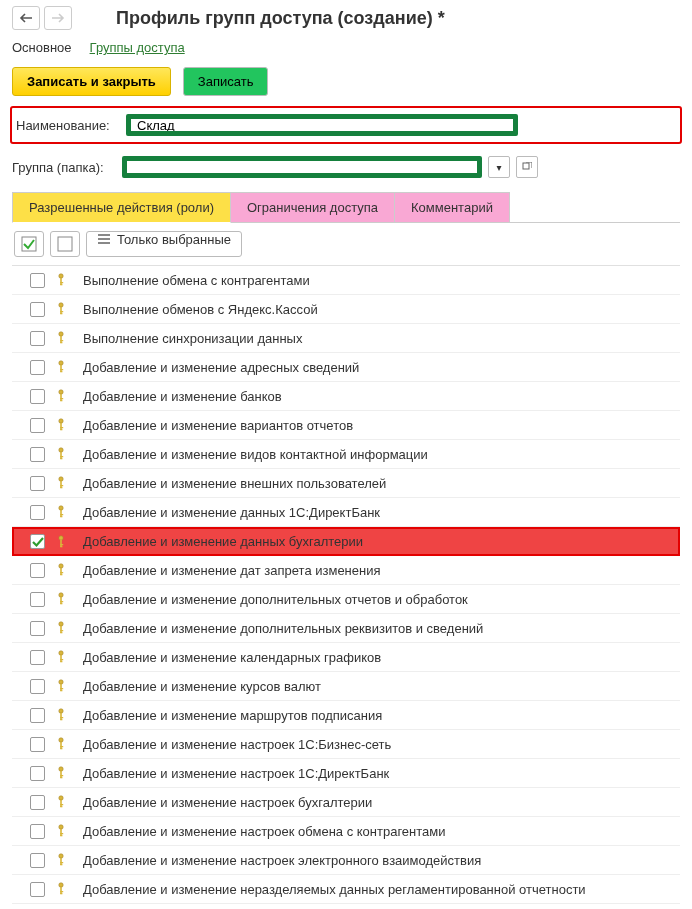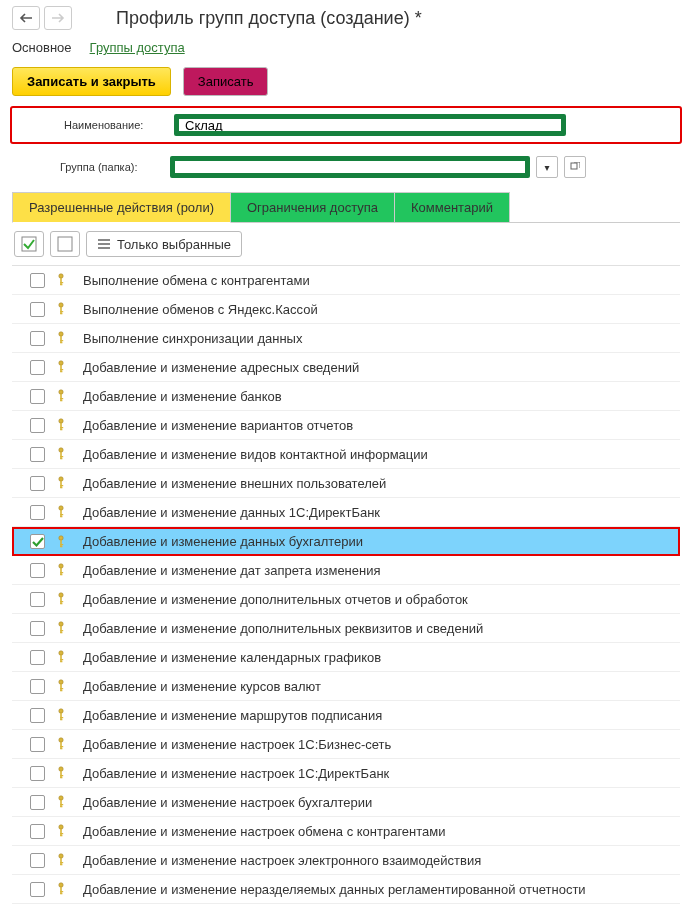--- a/index.html
+++ b/index.html
@@ -26,21 +26,21 @@
       border-radius: 3px;
       display: flex;
       align-items: center;
       justify-content: center;
       cursor: pointer;
       font-size: 14px;
       color: #666;
     }
     .page-title {
       font-size: 18px;
-      font-weight: normal;
+      font-weight: bold;
       margin-left: 40px;
       color: #333;
     }
     .tabs-main {
       padding: 4px 12px 8px 12px;
       display: flex;
       gap: 18px;
       font-size: 13px;
     }
     .tab-main {
@@ -60,44 +60,43 @@
       background: #ffdd2d;
       background: linear-gradient(#ffe75a,#ffd000);
       border: 1px solid #d9b300;
       padding: 6px 14px;
       font-weight: bold;
       border-radius: 3px;
       cursor: pointer;
       font-size: 13px;
     }
     .btn-secondary {
-      background: #be185d;
+      background: #22c55e;
       border: 1px solid #bbb;
       padding: 6px 14px;
       border-radius: 3px;
       cursor: pointer;
       font-size: 13px;
     }
     .field-row {
       padding: 4px 12px;
       display: flex;
       align-items: center;
       gap: 6px;
     }
     .field-row.highlighted {
       border: 2px solid #e30000;
       border-radius: 3px;
       margin: 0 10px 8px 10px;
       padding: 6px 4px;
     }
     .field-label {
-      font-size: 11px;
+      font-size: 13px;
       color: #333;
       min-width: 104px;
-      margin-left: 48px;
     }
     .field-input {
       flex: 1;
       border: 5px solid #15803d;
       border-radius: 2px;
       padding: 3px 6px;
       font-size: 13px;
       height: 22px;
     }
     .field-input.name {
@@ -120,21 +119,21 @@
     }
     .sub-tabs {
       display: flex;
       margin: 10px 12px 0 12px;
       border-bottom: 1px solid #ccc;
     }
     .sub-tab {
       padding: 7px 16px;
       border: 1px solid #ccc;
       border-bottom: none;
-      background: #22c55e;
+      background: #f9a8d4;
       cursor: pointer;
       font-size: 13px;
       margin-right: -1px;
       position: relative;
     }
     .sub-tab.active {
       background: #fde047;
       border-bottom: 1px solid #fff;
       margin-bottom: -1px;
     }
@@ -153,40 +152,40 @@
       align-items: center;
       justify-content: center;
       cursor: pointer;
     }
     .tb-btn-wide {
       height: 26px;
       border: 1px solid #bbb;
       background: #fff;
       border-radius: 3px;
       display: flex;
-      align-items: center;
+      align-items: flex-start;
       padding: 0 10px;
       gap: 6px;
       cursor: pointer;
       font-size: 13px;
     }
     .roles-list {
       margin: 0 12px;
       border-top: 1px solid #e0e0e0;
     }
     .role-row {
       display: flex;
       align-items: center;
       padding: 5px 18px;
       border-bottom: 1px solid #eee;
       font-size: 13px;
       height: 29px;
     }
     .role-row.selected {
-      background: #7dd3fc;
+      background: #ef4444;
       border: 2px solid #e30000;
       padding: 3px 16px;
     }
     .role-check {
       width: 15px;
       height: 15px;
       border: 1px solid #999;
       border-radius: 2px;
       margin-right: 10px;
       display: flex;

